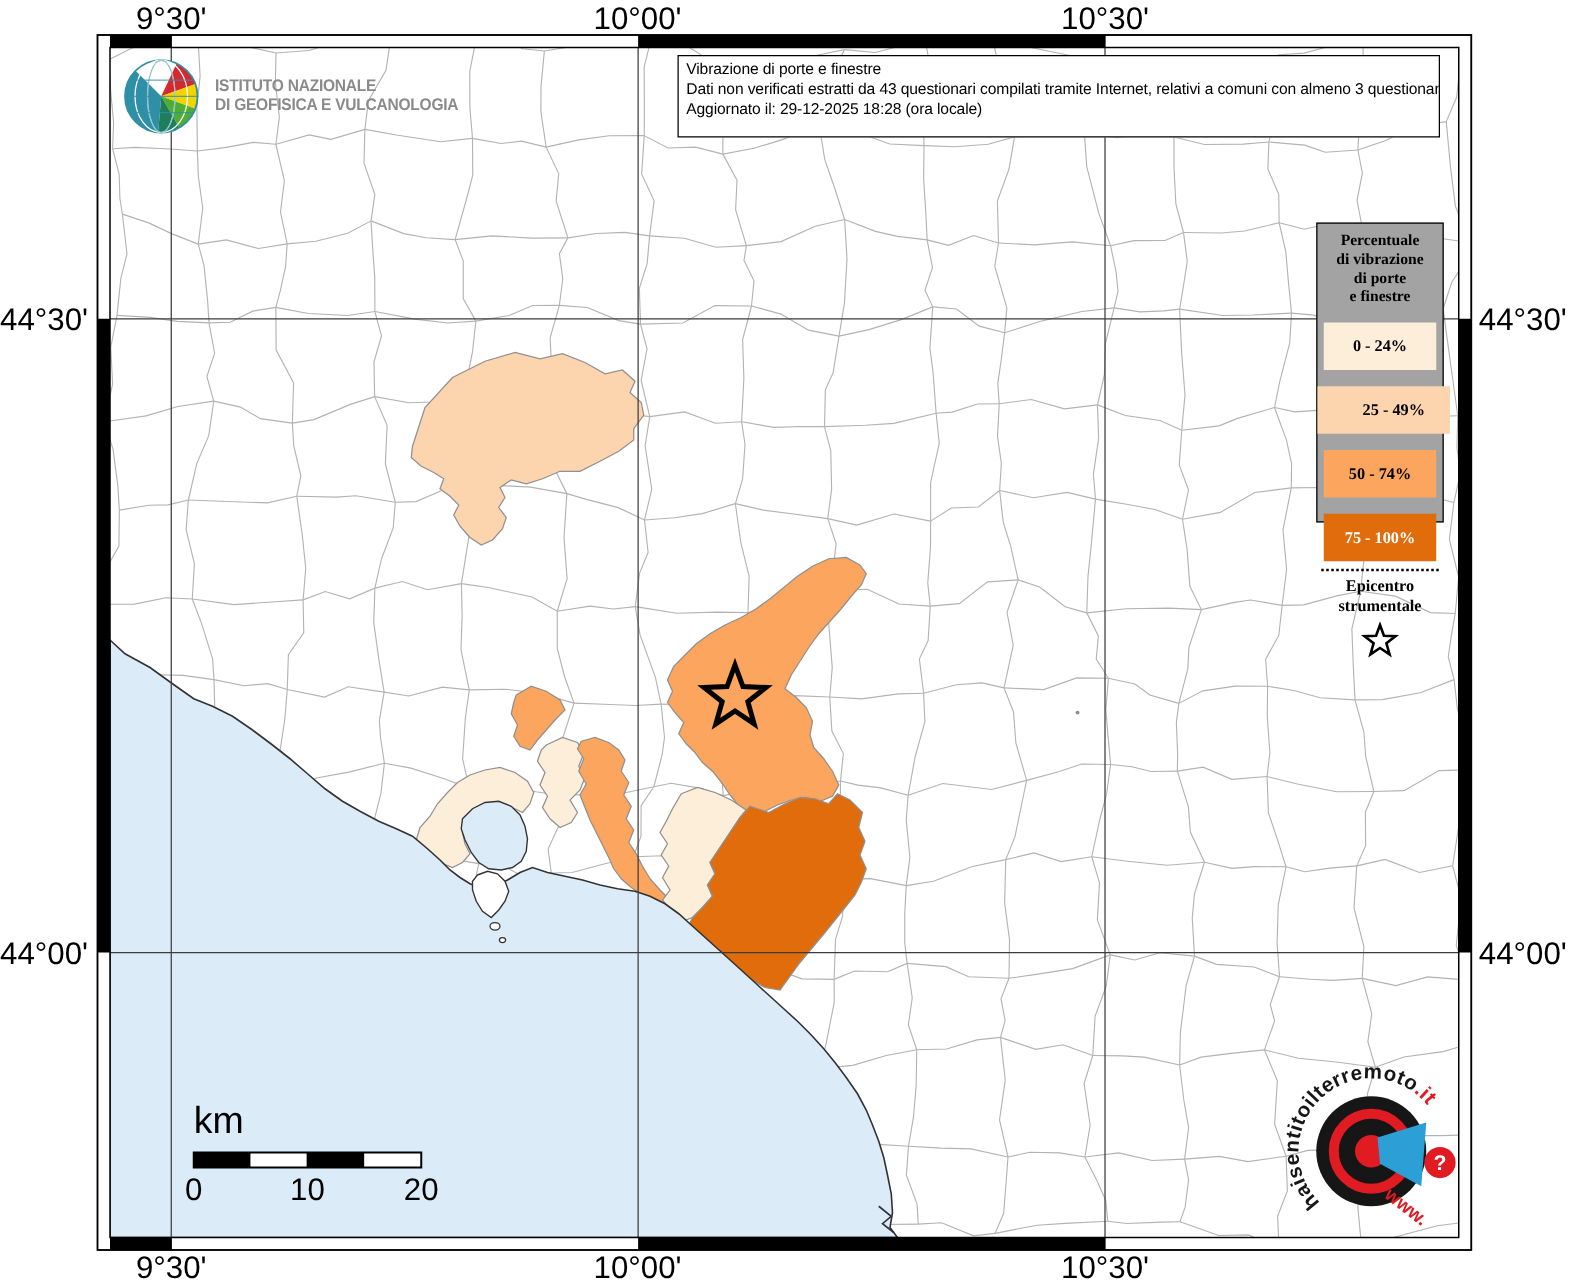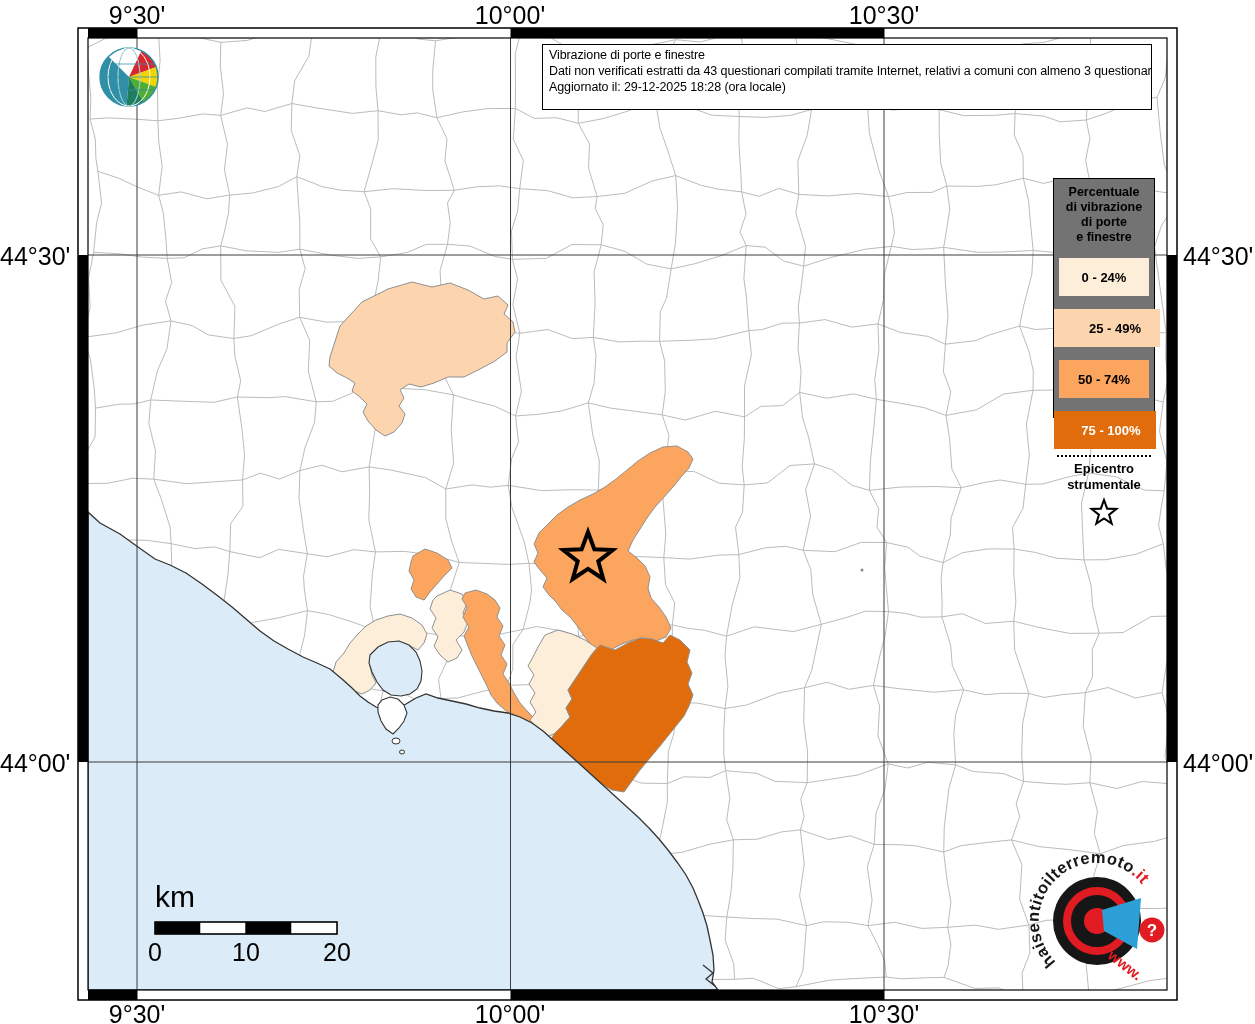--- a/index.html
+++ b/index.html
@@ -12,22 +12,22 @@
   .axis-top,.axis-bottom{transform:translateX(-50%);}
   .axis-left{width:74px;text-align:left;}
   .axis-right{text-align:left;}
 
   .info-box{position:absolute;left:542px;top:44px;width:610px;height:66px;
     background:#fff;border:1.3px solid #000;box-sizing:border-box;
     padding:2px 6px;font-size:12.5px;line-height:16.2px;letter-spacing:-0.1px;
     white-space:nowrap;overflow:hidden;z-index:30;}
 
   .legend-box{position:absolute;left:1053px;top:178px;width:102px;height:240px;
-    background:#737373;border:1.4px solid #000;box-sizing:border-box;z-index:30;
-    font-family:Liberation Sans, sans-serif;text-align:center;}
+    background:#a3a3a3;border:1.4px solid #000;box-sizing:border-box;z-index:30;
+    font-family:Liberation Serif, serif;text-align:center;}
   .legend-title{font-weight:bold;font-size:12.5px;line-height:15px;margin-top:6px;}
   .legend-swatches{margin-top:9px;}
   .legend-row{width:90px;height:38px;margin:13px auto 6px auto;display:flex;
     align-items:center;justify-content:center;font-weight:bold;font-size:13px;}
   .legend-divider{border-top:2px dotted #000;margin:2px 3px 4px 3px;}
   .legend-epi{font-weight:bold;font-size:13px;line-height:16px;}
   .legend-star{margin-top:2px;}
 
   .branding{position:absolute;left:96px;top:44px;z-index:25;display:flex;align-items:center;}
   .branding-text{margin-left:12px;color:#8a8a8a;font-weight:bold;font-size:13.5px;
@@ -568,34 +568,41 @@
     <div class="legend-title">
       <div>Percentuale</div>
       <div>di vibrazione</div>
       <div>di porte</div>
       <div>e finestre</div>
     </div>
     <div class="legend-swatches" id="legend-swatches">
         <div class="legend-row" style="background: rgb(253, 238, 218); color: rgb(0, 0, 0);">0 - 24%</div>
         <div class="legend-row" style="background: rgb(252, 212, 174); color: rgb(0, 0, 0); padding-left: 16px;">25 - 49%</div>
         <div class="legend-row" style="background: rgb(251, 165, 94); color: rgb(0, 0, 0);">50 - 74%</div>
-        <div class="legend-row" style="background: rgb(224, 108, 12); color: rgb(255, 255, 255); padding-left: 12px;">75 - 100%</div>
+        <div class="legend-row" style="background: rgb(224, 108, 12); color: rgb(255, 255, 255);">75 - 100%</div>
       </div>
     <div class="legend-divider"></div>
     <div class="legend-epi">
       <div>Epicentro</div>
       <div>strumentale</div>
     </div>
     <div class="legend-star">
       <svg width="34" height="32" viewBox="0 0 34 32">
           <path id="legend-star-path" fill="none" stroke="#000" stroke-width="2.1" d="M17.00,5.00L20.17,13.63L29.36,13.98L22.14,19.67L24.64,28.52L17.00,23.40L9.36,28.52L11.86,19.67L4.64,13.98L13.83,13.63Z"></path>
         </svg>
     </div>
   </div>
 
+  <div class="branding">
+    <div style="width:64px;height:64px;"></div>
+    <div class="branding-text">
+      <div>ISTITUTO NAZIONALE</div>
+      <div>DI GEOFISICA E VULCANOLOGIA</div>
+    </div>
+  </div>
 
   <div class="scalebar">
     <div class="km">km</div>
     <svg width="260" height="22" viewBox="0 0 260 22" style="position:absolute;top:38px;left:0">
       <rect x="35" y="4" width="45.5" height="12" fill="#000"></rect>
       <rect x="80.5" y="4" width="45.5" height="12" fill="#fff"></rect>
       <rect x="126" y="4" width="45.5" height="12" fill="#000"></rect>
       <rect x="171.5" y="4" width="45.5" height="12" fill="#fff"></rect>
       <rect x="35" y="4" width="182" height="12" fill="none" stroke="#000" stroke-width="1.6"></rect>
       <line x1="126" y1="4" x2="126" y2="16" stroke="#000" stroke-width="1.4"></line>

